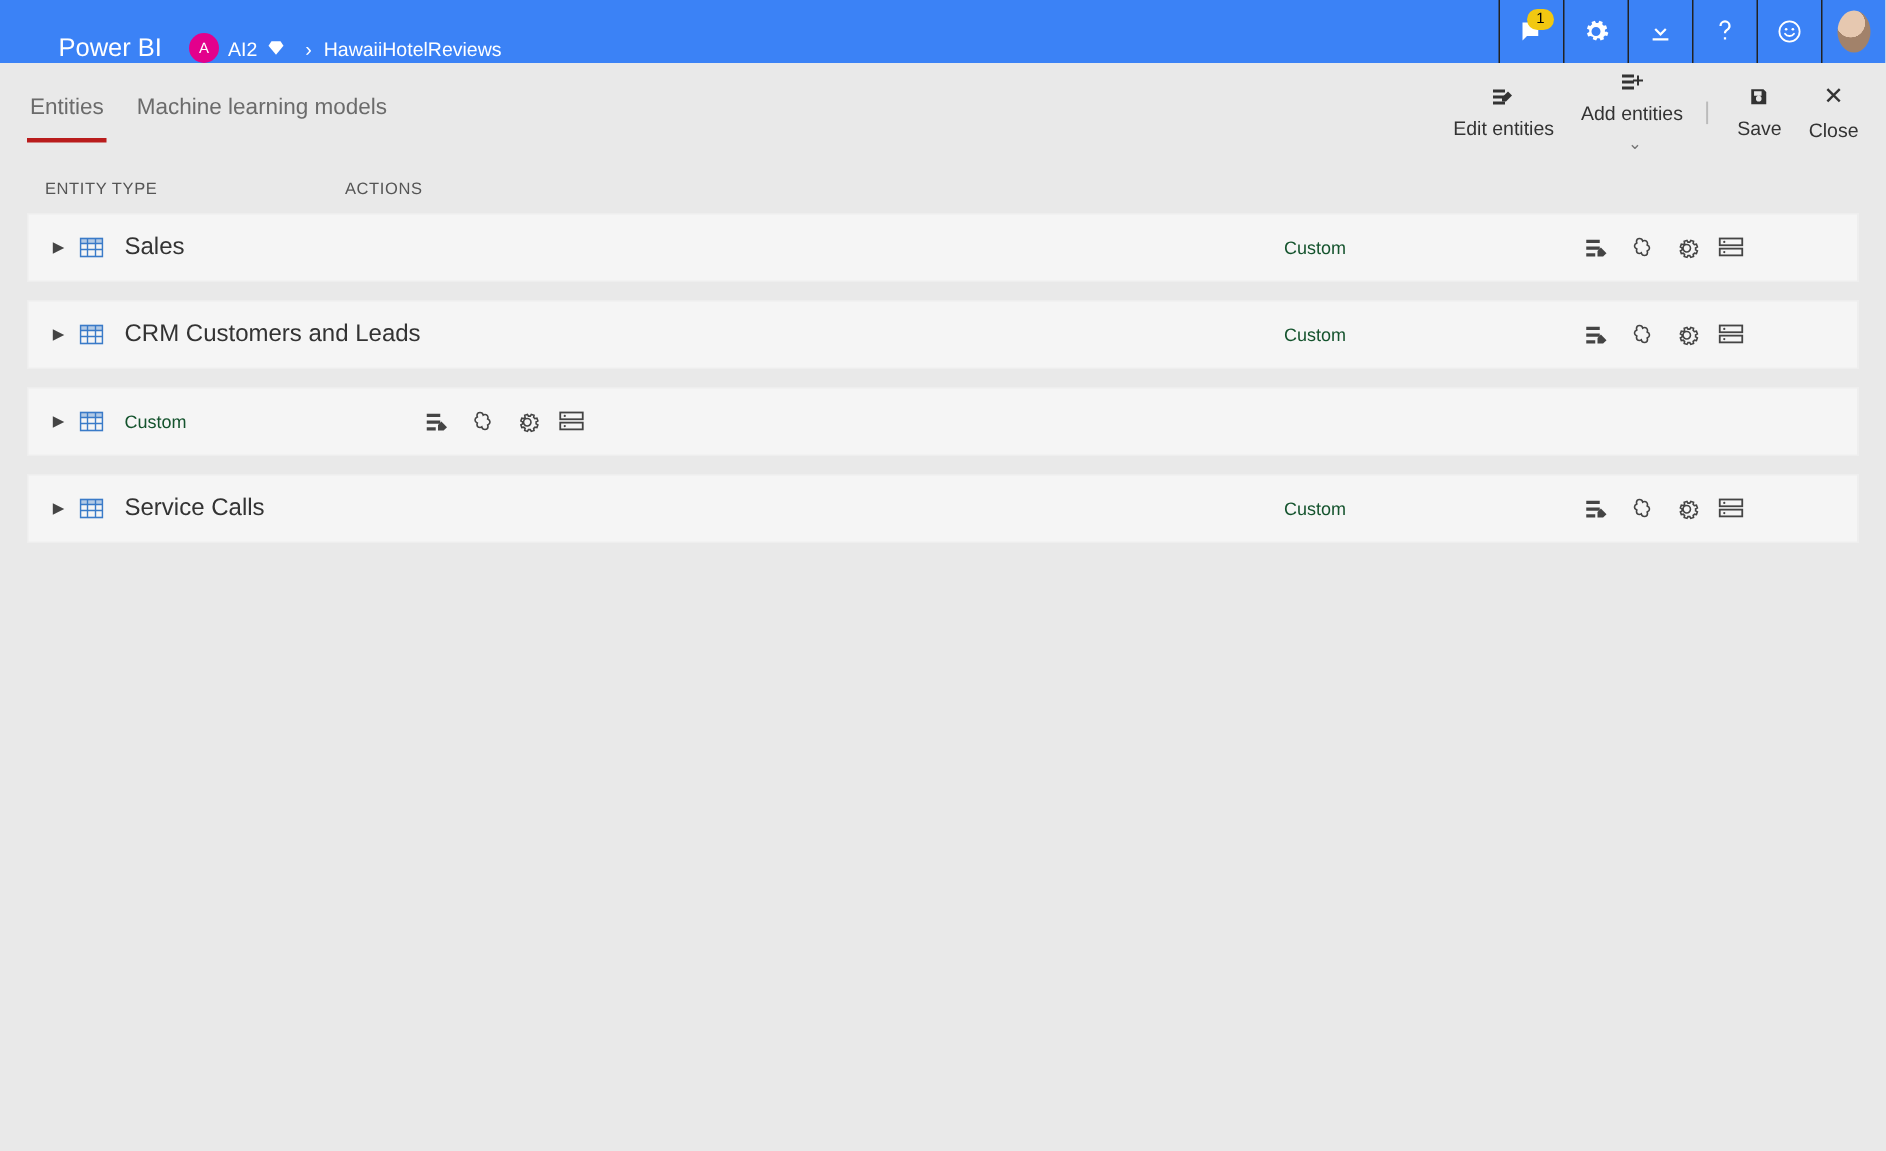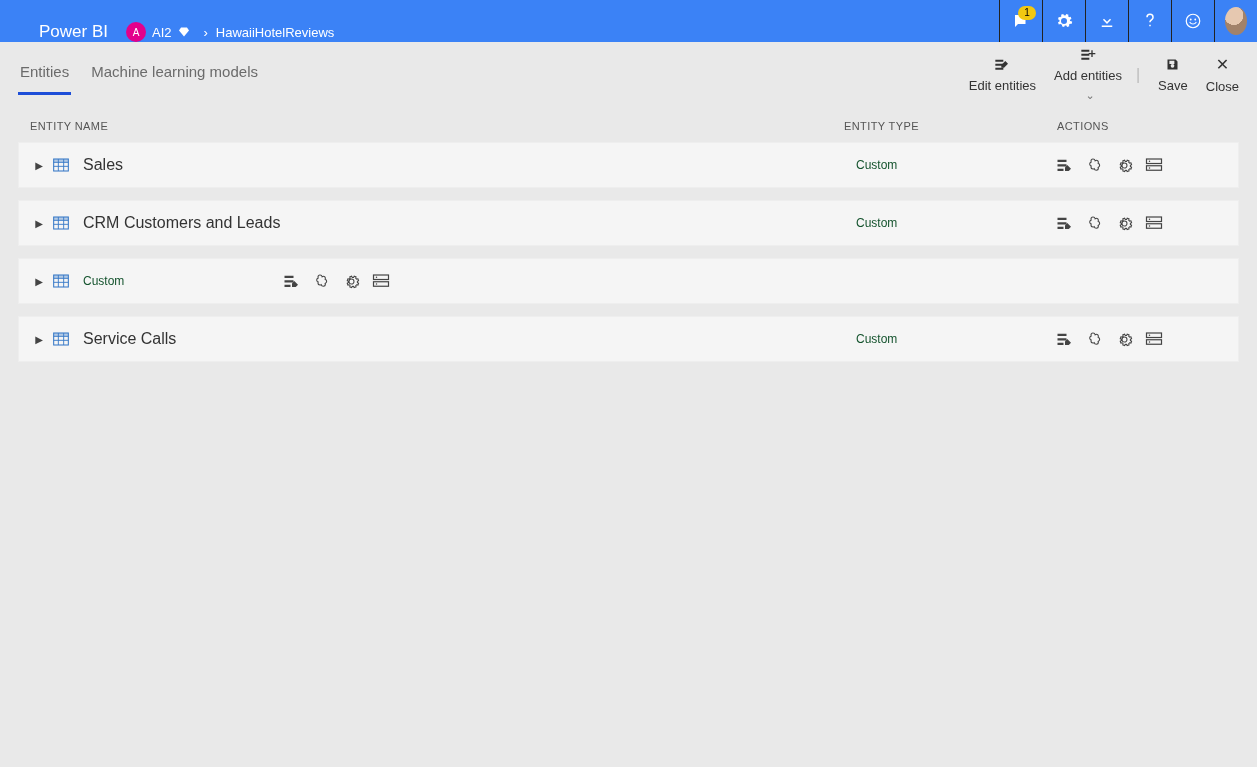--- a/index.html
+++ b/index.html
@@ -14,32 +14,32 @@
 .top-btn{width:42px;display:flex;align-items:center;justify-content:center;border-left:1px solid #222;cursor:pointer;position:relative;}
 .top-btn svg{fill:#fff;}
 .avatar{width:28px;height:28px;border-radius:50%;background:radial-gradient(circle at 40% 30%,#e6c8b0 0 40%,#a2826a 41% 100%);margin:0 10px;}
 .badge{position:absolute;top:6px;right:6px;background:#f2c811;color:#000;font-size:10px;border-radius:8px;min-width:14px;height:14px;line-height:14px;text-align:center;padding:0 2px;}
 
 .page{padding:0 18px;}
 
 .actionbar{display:flex;align-items:center;height:46px;padding-top:10px;}
 .tabs{display:flex;gap:18px;}
 .tab{font-size:15px;color:#6b6b6b;padding:8px 2px 12px 2px;cursor:pointer;}
-.tab.active{border-bottom:3px solid #1d4ed8;color:#6b6b6b;}
+.tab.active{border-bottom:3px solid #b91c1c;color:#6b6b6b;}
 .actionbar .spacer{flex:1;}
 .cmd{display:flex;align-items:center;gap:6px;font-size:13px;color:#333;cursor:pointer;margin-left:18px;flex-direction:column;}
 .cmd svg{fill:#333;}
 .cmd .x{font-size:16px;line-height:1;}
 .dropdown-caret{color:#777;font-size:11px;margin-left:4px;}
 .pipe{color:#bbb;margin-left:14px;}
 
 .grid-header{display:flex;font-size:11px;letter-spacing:0.4px;color:#555;padding:22px 12px 10px 12px;}
 .col-name{flex:1;}
 .col-type{width:200px;}
-.col-actions{width:170px;margin-left:13px;}
+.col-actions{width:170px;}
 
 .rows{display:flex;flex-direction:column;gap:12px;}
 .row{background:#f5f5f5;display:flex;align-items:center;height:44px;padding:0 12px;border:1px solid #eee;}
 .row .exp{width:16px;text-align:center;color:#444;font-size:10px;cursor:pointer;}
 .row .ticon{margin:0 14px 0 6px;display:flex;}
 .row .ename{flex:1;font-size:16px;color:#333;}
 .row .etype{width:200px;font-size:12px;color:#14532d;}
 .row .eactions{width:170px;display:flex;gap:12px;align-items:center;}
 .row .eactions .aicon{cursor:pointer;display:flex;}
 .row .eactions svg{fill:#444;}
@@ -130,21 +130,20 @@
         </svg>
       <span>Save</span>
     </div>
     <div class="cmd">
       <span class="x">✕</span>
       <span>Close</span>
     </div>
   </div>
 
   <div class="grid-header">
-    <div class="col-name">ENTITY NAME</div>
     <div class="col-type">ENTITY TYPE</div>
     <div class="col-actions">ACTIONS</div>
   </div>
 
   <div class="rows" id="rows">
       <div class="row">
         <div class="exp">▶</div>
         <div class="ticon">
           <svg width="16" height="14" viewBox="0 0 24 20">
             <rect x="1" y="1" width="22" height="18" fill="none" stroke="#3a7bc8" stroke-width="1.6"></rect>

